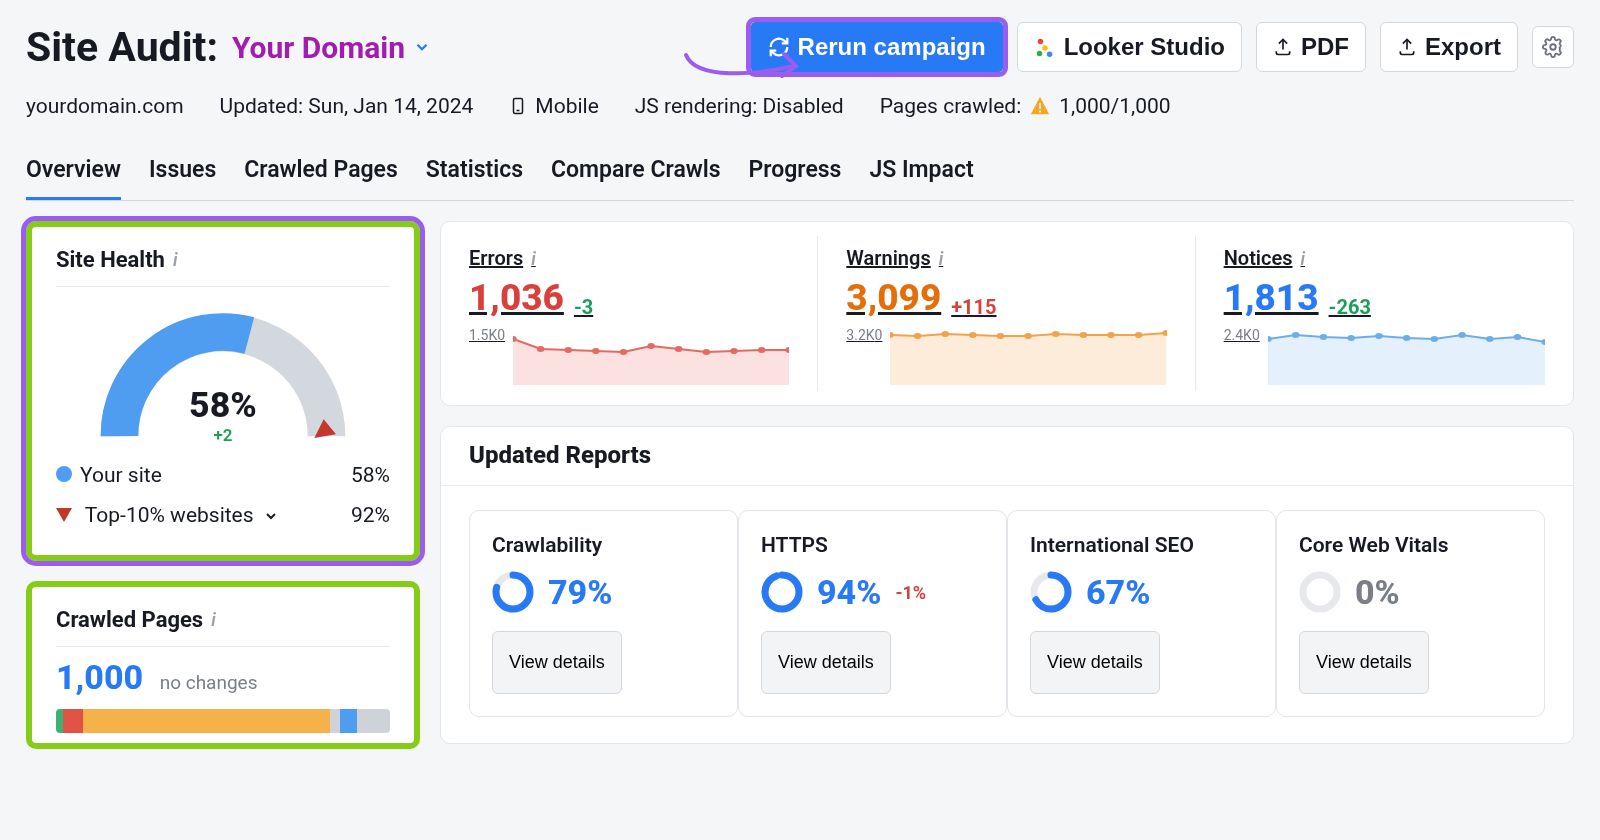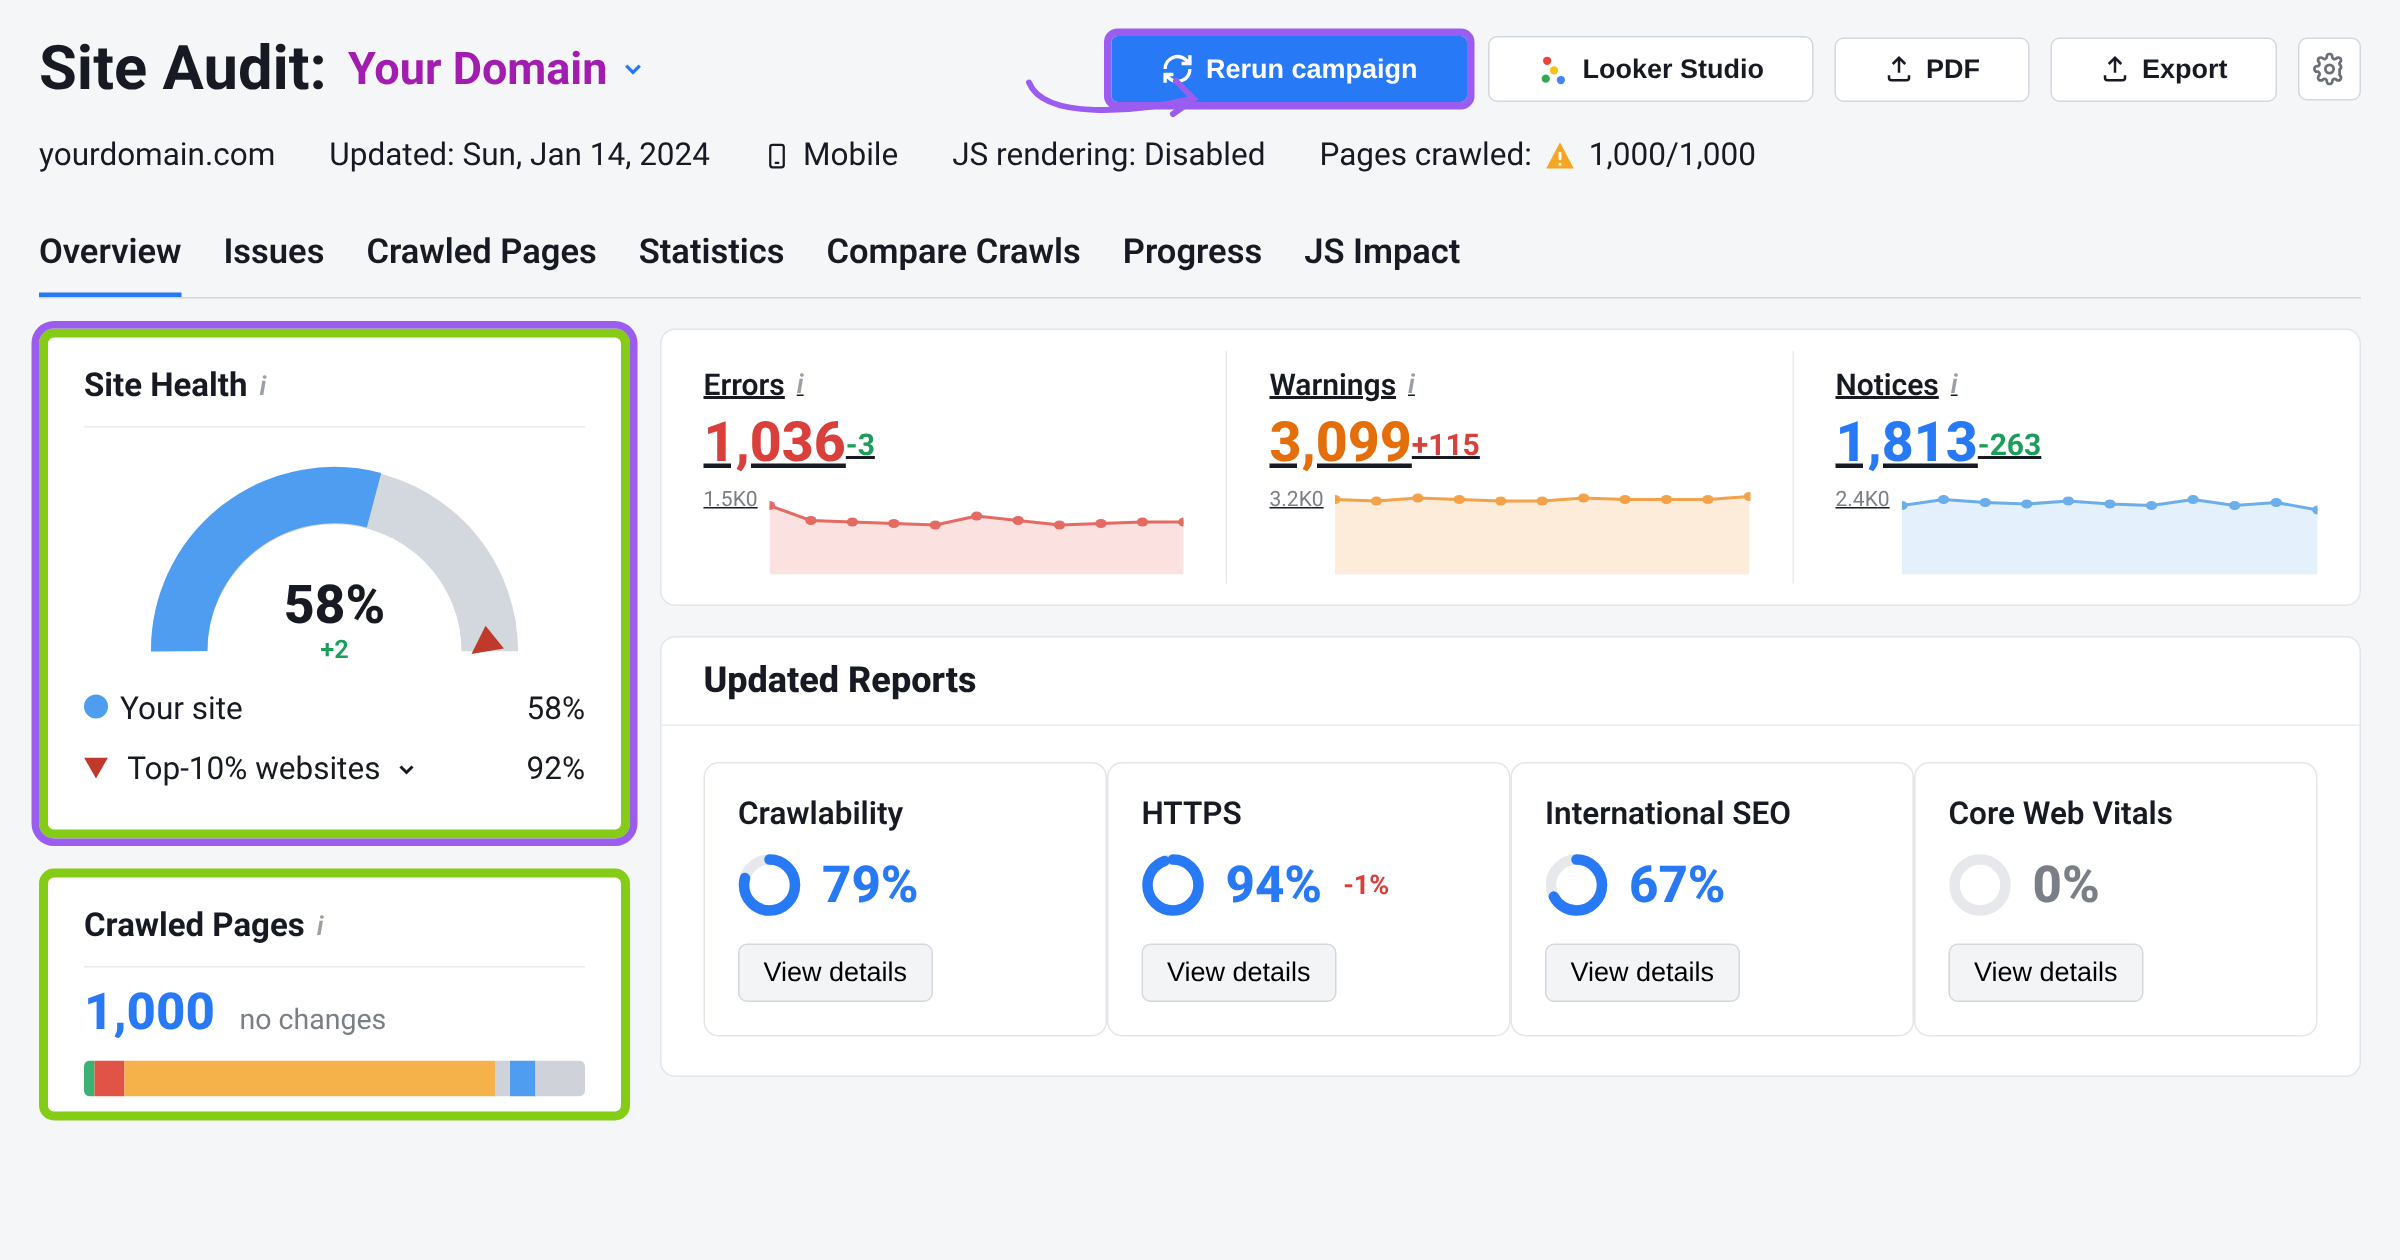--- a/index.html
+++ b/index.html
@@ -2,21 +2,21 @@
 <html><head>
 <meta charset="utf-8">
 <style>
 * { box-sizing: border-box; margin: 0; padding: 0; }
 body { font-family: -apple-system, BlinkMacSystemFont, "Segoe UI", Roboto, sans-serif; background: #f5f6f8; color: #171a22; width: 1600px; }
 .header { padding: 22px 26px 0 26px; }
 .title-row { display: flex; align-items: center; gap: 14px; }
 .title-prefix { font-size: 41px; font-weight: 700; }
 .domain-link { font-size: 30px; font-weight: 700; color: #a21caf; display: inline-flex; align-items: center; gap: 8px; cursor: pointer; }
 .spacer { flex: 1; }
-.btn { display: inline-flex; align-items: center; gap: 8px; padding: 10px 32px; border-radius: 6px; font-size: 18px; font-weight: 600; cursor: pointer; border: 1px solid #d4d8dd; background: #fff; color: #171a22; }
+.btn { display: inline-flex; align-items: center; gap: 8px; padding: 10px 16px; border-radius: 6px; font-size: 24px; font-weight: 600; cursor: pointer; border: 1px solid #d4d8dd; background: #fff; color: #171a22; }
 .btn-primary { background: #2879f6; border-color: #2879f6; color: #fff; }
 .highlight-box { outline: 5px solid #9b5cf0; border-radius: 4px; }
 .arrow-annot { position: absolute; left: 650px; top: 18px; }
 .meta-row { display: flex; gap: 36px; margin-top: 22px; font-size: 21px; color: #171a22; }
 .meta-item { display: inline-flex; align-items: center; gap: 8px; }
 .tabs { display: flex; gap: 28px; border-bottom: 1px solid #d4d8dd; margin-top: 30px; }
 .tab { font-size: 23px; font-weight: 600; padding: 8px 0 14px; cursor: pointer; color: #171a22; }
 .tab.active { color: #171a22; border-bottom: 3px solid #2879f6; }
 .content { padding: 20px 26px; display: grid; grid-template-columns: 394px 1fr; gap: 20px; align-items: start; }
 .card { background: #fff; border: 6px solid #84cc16; border-radius: 10px; padding: 20px 24px; }
@@ -24,34 +24,34 @@
 .info-i { color: #9aa0a6; font-size: 18px; font-style: italic; font-weight: 600; }
 .gauge-wrap { display: flex; flex-direction: column; align-items: center; padding-top: 8px; }
 .legend-row { display: flex; justify-content: space-between; align-items: center; font-size: 21px; padding: 8px 0; }
 .dot { width: 16px; height: 16px; border-radius: 50%; display: inline-block; margin-right: 8px; }
 .tri { display: inline-block; margin-right: 8px; }
 .big-card { background: #fff; border: 1px solid #e2e5ea; border-radius: 10px; padding: 14px 0; }
 .stats-row { display: grid; grid-template-columns: 1fr 1fr 1fr; text-decoration: underline; }
 .stat { padding: 10px 28px 6px; border-right: 1px solid #e9ecef; }
 .stat:last-child { border-right: none; }
 .stat-title { font-size: 20px; font-weight: 600; display: flex; align-items: center; gap: 8px; }
-.stat-value { font-size: 37px; font-weight: 800; margin-top: 6px; display: flex; align-items: center; }
+.stat-value { font-size: 37px; font-weight: 800; margin-top: 6px; display: flex; align-items: flex-end; gap: 10px; }
 .stat-delta { font-size: 20px; font-weight: 700; }
 .mini-chart { display: flex; align-items: flex-end; gap: 8px; margin-top: 8px; }
 .mini-axis { font-size: 14px; color: #7a7f87; display: flex; flex-direction: row; justify-content: space-between; height: 58px; text-align: right; }
 .chart-svg { flex: 1; height: 58px; }
 .thematic { margin-top: 20px; }
 .thematic-title { font-size: 24px; font-weight: 800; padding: 0 28px 16px; border-bottom: 1px solid #e9ecef; }
 .reports-grid { display: grid; grid-template-columns: repeat(4, 1fr); padding: 24px 28px 12px; }
 .report-card { border: 1px solid #e2e5ea; border-radius: 10px; padding: 22px; }
 .report-title { font-size: 21px; font-weight: 600; }
 .ring-row { display: flex; align-items: center; gap: 14px; margin: 14px 0 18px; }
 .ring-pct { font-size: 34px; font-weight: 800; color: #2879f6; }
 .ring-delta { font-size: 18px; font-weight: 700; color: #d9403b; }
-.view-btn { background: #f3f4f6; border: 1px solid #d4d8dd; border-radius: 6px; padding: 8px 16px; font-size: 18px; font-weight: 500; cursor: pointer; }
+.view-btn { background: #f3f4f6; border: 1px solid #d4d8dd; border-radius: 6px; padding: 20px 16px; font-size: 18px; font-weight: 500; cursor: pointer; }
 .left-col { display: flex; flex-direction: column; gap: 20px; }
 .crawled-val { font-size: 34px; font-weight: 800; color: #2879f6; margin-top: 10px; }
 .no-change { font-size: 19px; font-weight: 400; color: #7a7f87; margin-left: 8px; }
 .bar { display: flex; height: 24px; border-radius: 4px; overflow: hidden; margin-top: 12px; }
 .gear-btn { width: 42px; height: 42px; display: inline-flex; align-items: center; justify-content: center; border: 1px solid #d4d8dd; border-radius: 6px; background: #fff; cursor: pointer; }
 .looker-icon { width: 22px; height: 22px; }
 </style>
 </head>
 <body>
 

